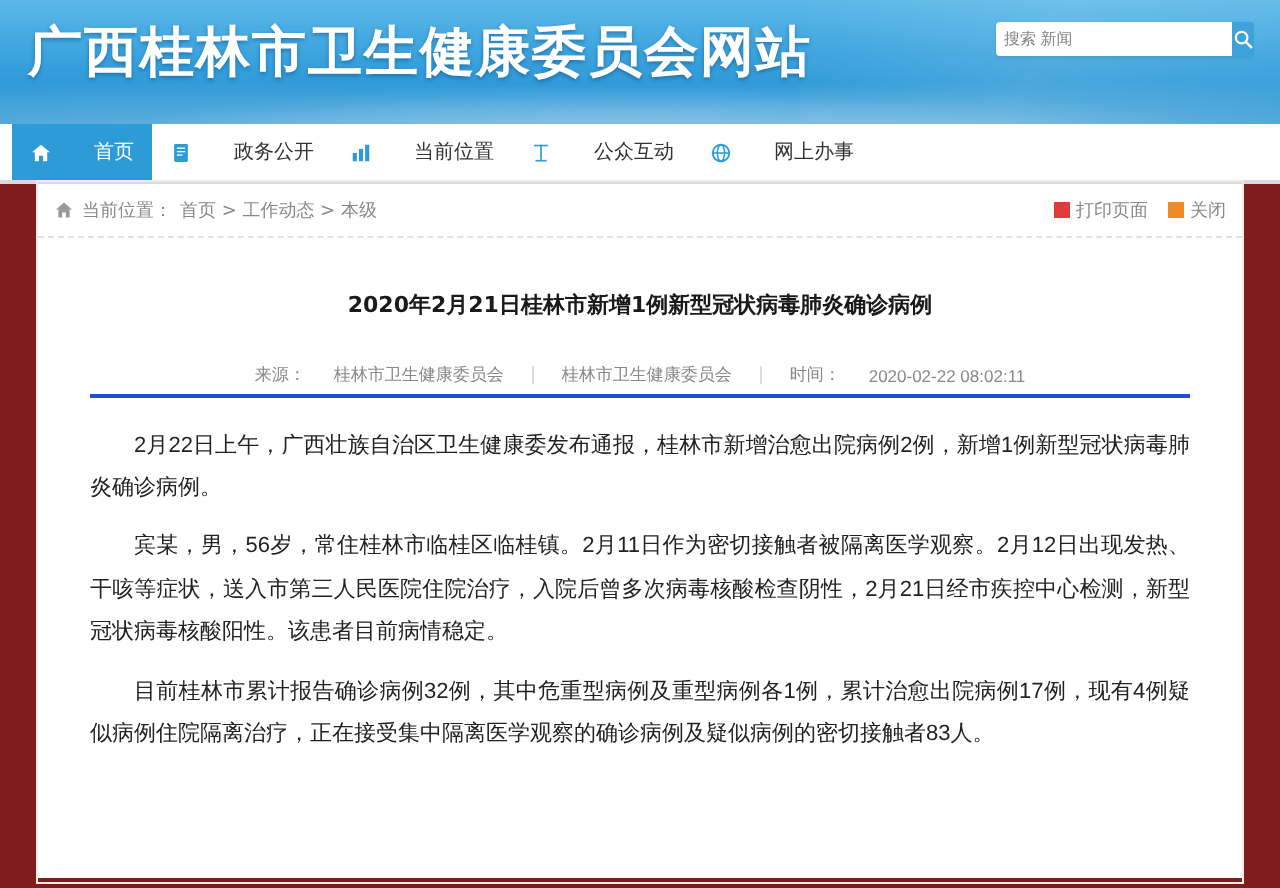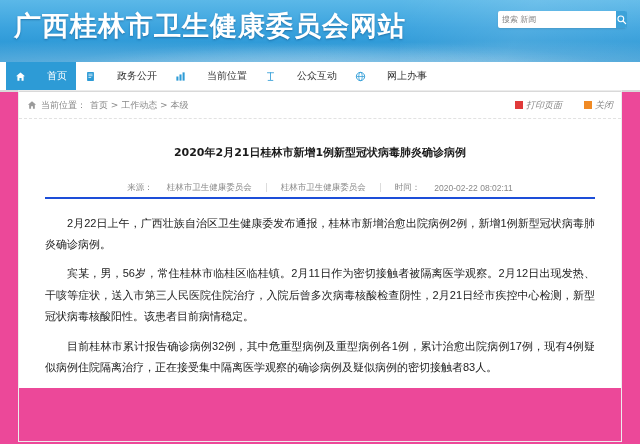--- a/index.html
+++ b/index.html
@@ -11,21 +11,21 @@
     width: 640px;
     height: 444px;
     font-family: "Liberation Sans", sans-serif;
     color: #333;
     overflow: hidden;
   }
   .page {
     position: relative;
     width: 640px;
     height: 444px;
-    background: #ec4899;
+    background: #7f1d1d;
   }
 
   
   .banner {
     position: relative;
     height: 62px;
     background: linear-gradient(180deg, #5bb8e8 0%, #3ba3de 45%, #1f8fd0 100%);
     overflow: hidden;
   }
   .banner::before {
@@ -117,21 +117,21 @@
     color: #fff;
   }
   .nav-ico { width: 11px; height: 11px; display: inline-block; }
   .nav-ico svg { display: block; }
 
   
   .content {
     position: relative;
     margin: 0 18px;
     background: #fff;
-    height: 296px;
+    height: 347px;
     border-left: 1px solid #ececec;
     border-right: 1px solid #ececec;
   }
   .crumb-bar {
     height: 26px;
     display: flex;
     align-items: center;
     justify-content: space-between;
     border-bottom: 1px dashed #e2e2e2;
     padding: 0 8px;
@@ -141,25 +141,24 @@
     align-items: center;
     gap: 4px;
     font-size: 9px;
     color: #888;
     font-family: "DejaVu Sans", "Liberation Sans", sans-serif;
   }
   .home-ico { width: 10px; height: 10px; }
   .crumb-right {
     display: flex;
     align-items: center;
-    gap: 22px;
+    gap: 10px;
     font-size: 9px;
     color: #888;
     font-family: "DejaVu Sans", "Liberation Sans", sans-serif;
-    font-style: italic;
   }
   .crumb-right .itm { display: flex; align-items: center; gap: 3px; cursor: pointer; }
   .sq { width: 8px; height: 8px; background: #e03a3a; display: inline-block; }
   .sq.orange { background: #f08a24; }
 
   .article-title {
     text-align: center;
     font-size: 11px;
     font-weight: bold;
     color: #1a1a1a;

